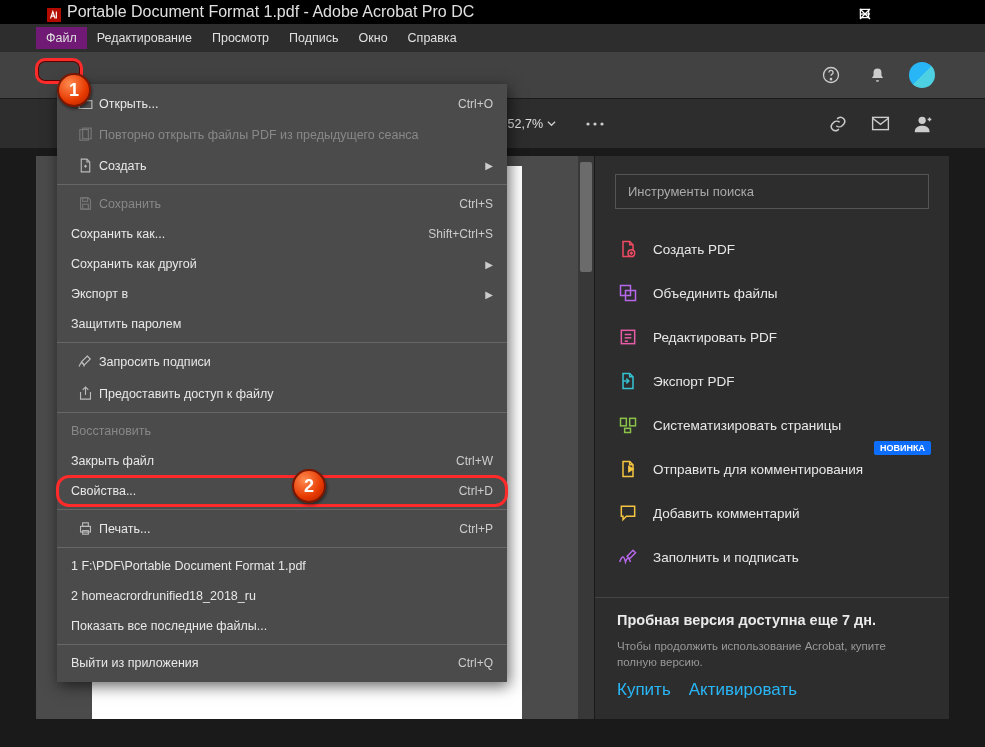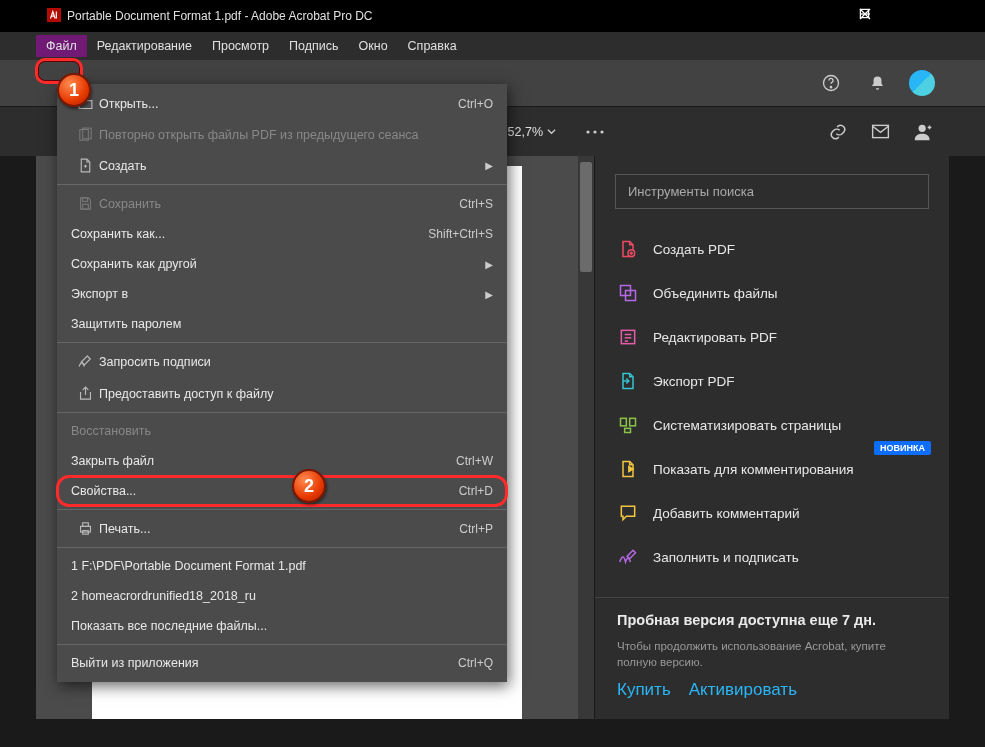--- a/index.html
+++ b/index.html
@@ -1,19 +1,19 @@
 <!DOCTYPE html>
 <html><head>
 <meta charset="utf-8">
 <style>
 * { margin: 0; padding: 0; box-sizing: border-box; font-family: "Segoe UI", Arial, sans-serif; }
 body { background: #1a1a1a; width: 985px; height: 747px; overflow: hidden; position: relative; }
 
 
-.titlebar { height: 32px; background: #000; display: flex; align-items: center; padding: 0 0 0 47px; color: #e0e0e0; font-size: 12px; position: relative; }
+.titlebar { height: 24px; background: #000; display: flex; align-items: center; padding: 0 0 0 47px; color: #e0e0e0; font-size: 16px; position: relative; }
 .titlebar svg { position: absolute; left: 47px; top: 8px; }
 .titlebar .title-text { margin-left: 20px; }
 .winbtns { position: absolute; right: 35px; top: 0; display: flex; }
 .winbtn { width: 46px; height: 32px; display: flex; align-items: center; justify-content: center; color: #fff; }
 
 
 .menubar { height: 28px; background: #2d2d2d; display: flex; align-items: center; padding-left: 36px; position: relative; z-index: 50; }
 .menuitem { padding: 4px 10px; color: #e0e0e0; font-size: 12.5px; cursor: pointer; }
 .menuitem.active { background: #701a75; }
 
@@ -259,21 +259,21 @@
       </div>
       <div class="tool-item">
         <span class="badge-new">НОВИНКА</span>
         <span class="tool-icon">
             <svg width="20" height="20" viewBox="0 0 24 24" fill="none" stroke="#f5c542" stroke-width="1.8">
               <path d="M14 3H6v18h12V7z"></path>
               <path d="M14 3v4h4"></path>
               <path d="M13 15l5-3-5-3z" fill="#f5c542"></path>
             </svg>
           </span>
-        <span>Показать для комментирования</span>
+        <span>Отправить для комментирования</span>
       </div>
       <div class="tool-item">
         <span class="tool-icon">
             <svg width="20" height="20" viewBox="0 0 24 24" fill="none" stroke="#f5c542" stroke-width="1.8">
               <path d="M4 4h16v12H10l-4 4v-4H4z"></path>
             </svg>
           </span>
         <span>Добавить комментарий</span>
       </div>
       <div class="tool-item">

